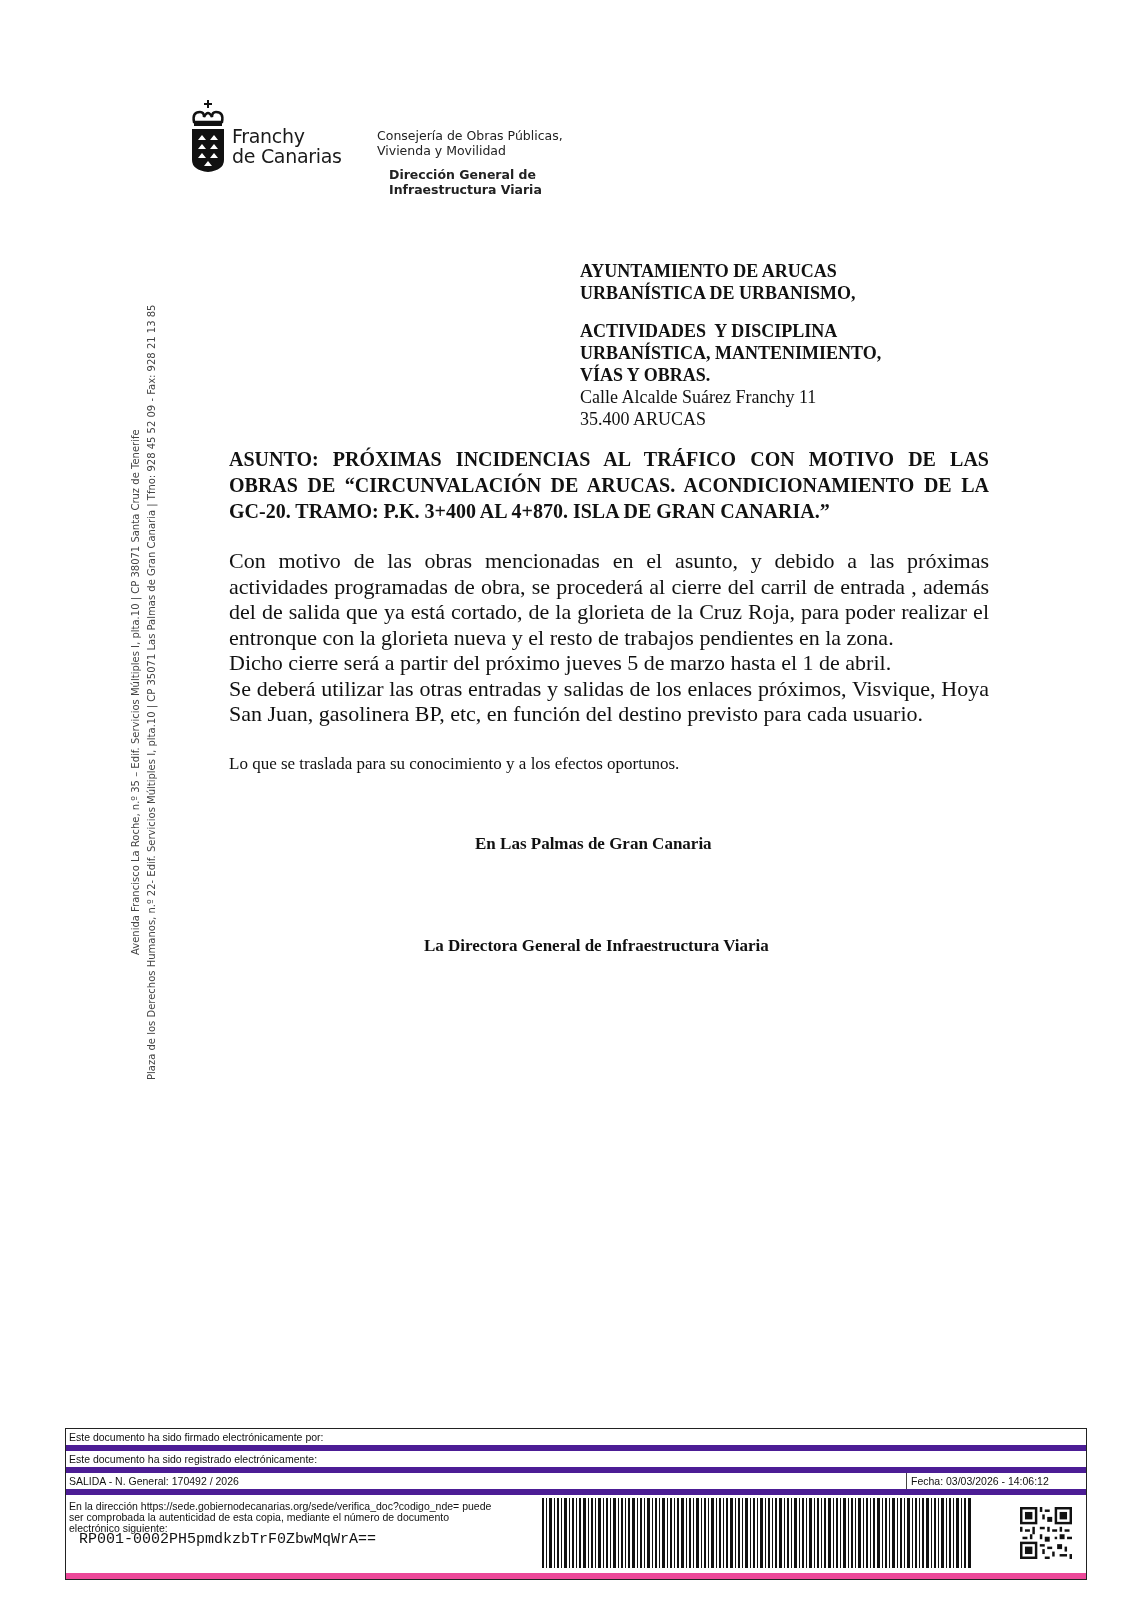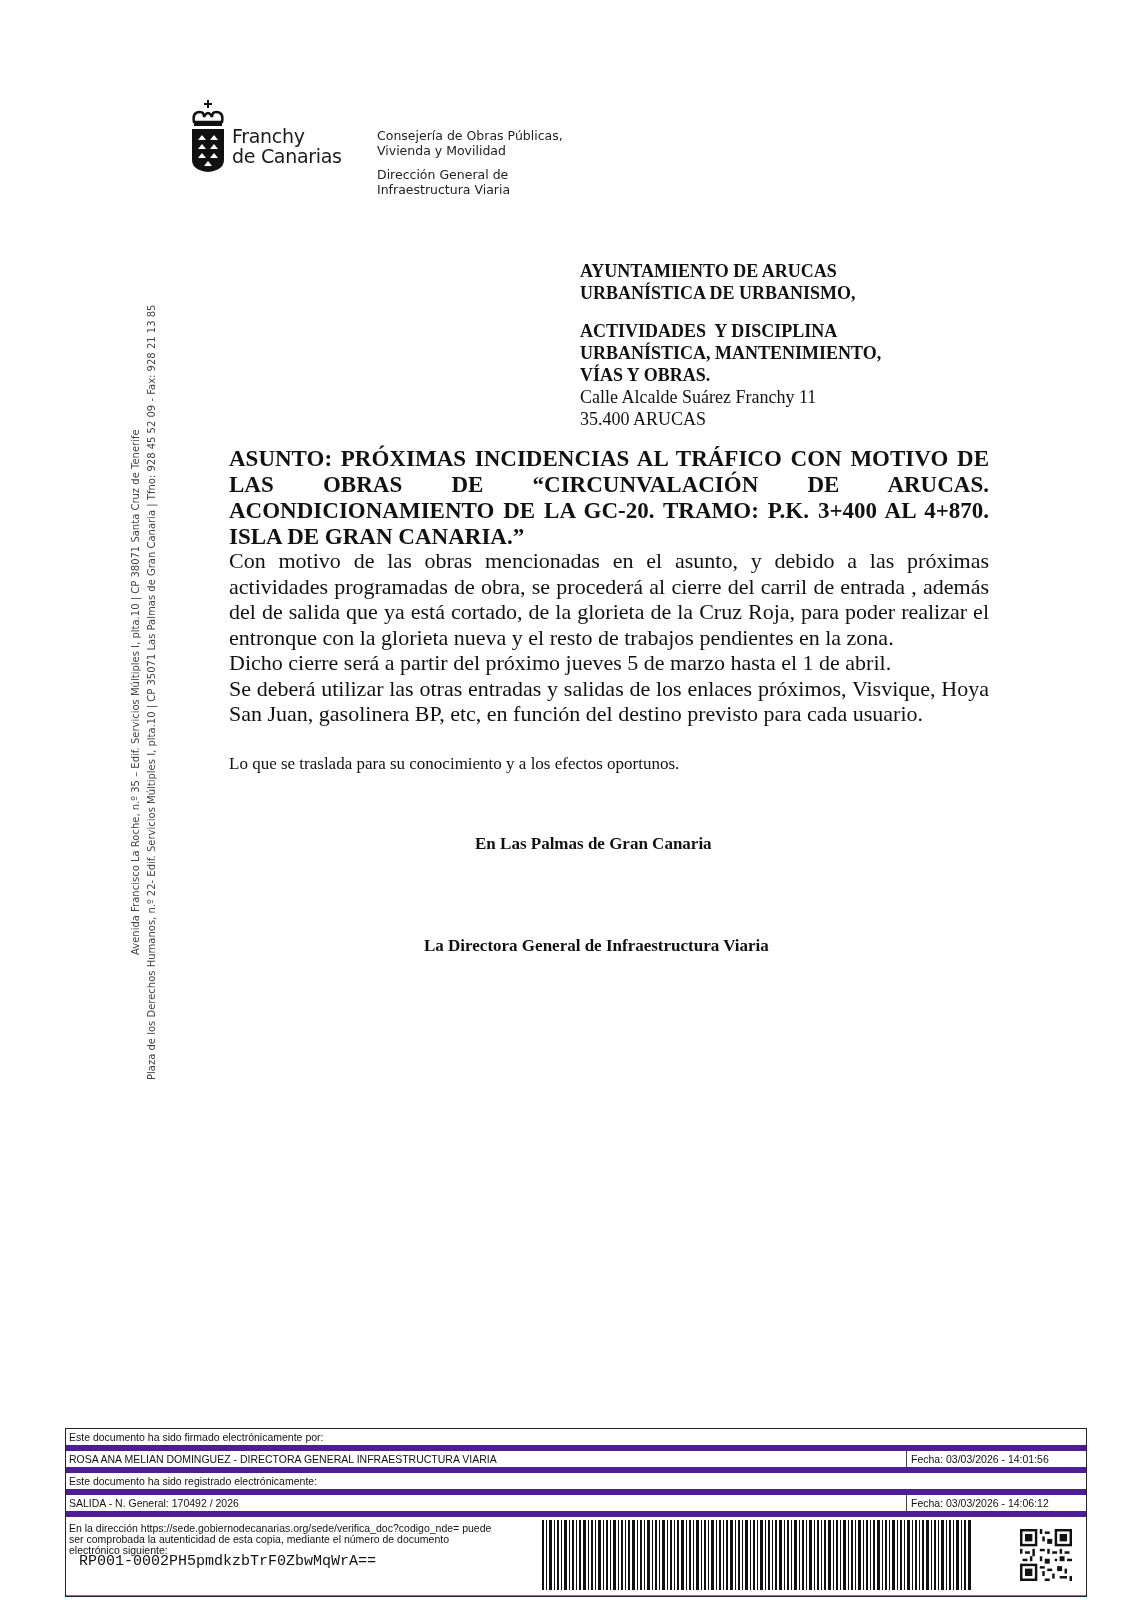--- a/index.html
+++ b/index.html
@@ -4,43 +4,43 @@
 <style>
   html, body { margin: 0; padding: 0; background: #ffffff; }
   body { width: 1148px; height: 1600px; position: relative; overflow: hidden; color: #111; }
   .serif { font-family: "Liberation Serif", "DejaVu Serif", serif; }
 
   
   .logo { position: absolute; left: 190px; top: 100px; width: 180px; height: 75px; }
   .crest { position: absolute; left: 0; top: 0; width: 36px; height: 72px; }
   .logo-text { position: absolute; left: 42px; top: 26px; font-family: "DejaVu Sans", sans-serif; font-size: 19px; line-height: 20px; color: #1a1a1a; letter-spacing: -0.3px; }
   .dept { position: absolute; left: 377px; top: 128px; font-family: "DejaVu Sans", sans-serif; font-size: 12.5px; line-height: 15px; color: #222; }
-  .dept .sub { margin-top: 9px; font-weight: normal; }
+  .dept .sub { margin-top: 9px; font-weight: bold; margin-left: 12px; }
 
   
   .sidebar-text { position: absolute; left: 128px; top: 1080px; transform-origin: 0 0; transform: rotate(-90deg); font-family: "DejaVu Sans", sans-serif; font-size: 10px; line-height: 16px; color: #444; white-space: nowrap; }
 
   
   .recipient { position: absolute; left: 580px; top: 260px; font-size: 18px; line-height: 22px; }
   .recipient .bold { font-weight: bold; }
 
   
-  .subject { position: absolute; left: 229px; top: 446px; width: 760px; font-size: 23px; line-height: 26px; font-weight: bold; text-align: justify; }
+  .subject { position: absolute; left: 229px; top: 446px; width: 760px; font-size: 20px; line-height: 26px; font-weight: bold; text-align: justify; }
   .body-text { position: absolute; left: 229px; top: 548px; width: 760px; font-size: 22px; line-height: 25.5px; text-align: justify; }
   .body-text p { margin: 0; }
   .closing { position: absolute; left: 229px; top: 754px; font-size: 17px; }
   .place { position: absolute; left: 475px; top: 834px; font-size: 17px; font-weight: bold; }
   .signer { position: absolute; left: 424px; top: 936px; font-size: 17px; font-weight: bold; }
 
   
   .footer { position: absolute; left: 65px; top: 1428px; width: 1020px; border: 1.5px solid #222; font-family: "Liberation Sans", sans-serif; font-size: 10.5px; color: #111; }
   .frow { display: flex; border-bottom: 6px solid #4c1d95; height: 16px; line-height: 16px; }
   .frow .c1 { flex: 1; padding-left: 3px; }
   .frow .c2 { width: 175px; border-left: 1px solid #444; padding-left: 4px; }
-  .fverify { display: flex; height: 78px; border-bottom: 1px solid #ec4899; }
+  .fverify { display: flex; height: 78px; border-bottom: 6px solid #ec4899; }
   .fverify .vtext { width: 460px; padding: 6px 3px 0 3px; line-height: 11px; }
   .fverify .code { font-family: "Liberation Mono", monospace; font-size: 15px; padding-left: 10px; }
   .barcode { width: 430px; margin-left: 10px; height: 70px; margin-top: 3px; display: flex; align-items: stretch; }
   .qr { width: 52px; height: 52px; margin-left: 48px; margin-top: 12px; }
   .flast { height: 16px; line-height: 16px; padding-left: 3px; }
 </style>
 </head>
 <body>
 
 <div class="logo">
@@ -90,24 +90,20 @@
   <p>Se deberá utilizar las otras entradas y salidas de los enlaces próximos, Visvique, Hoya San Juan, gasolinera BP, etc, en función del destino previsto para cada usuario.</p>
 </div>
 
 <div class="closing serif">Lo que se traslada para su conocimiento y a los efectos oportunos.</div>
 <div class="place serif">En Las Palmas de Gran Canaria</div>
 <div class="signer serif">La Directora General de Infraestructura Viaria</div>
 
 <div class="footer">
   <div class="frow">
     <div class="c1">Este documento ha sido firmado electrónicamente por:</div>
-  </div>
-  <div class="frow">
-    <div class="c1">ROSA ANA MELIAN DOMINGUEZ - DIRECTORA GENERAL INFRAESTRUCTURA VIARIA</div>
-    <div class="c2">Fecha: 03/03/2026 - 14:01:56</div>
   </div>
   <div class="frow">
     <div class="c1">Este documento ha sido registrado electrónicamente:</div>
   </div>
   <div class="frow">
     <div class="c1">SALIDA - N. General: 170492 / 2026</div>
     <div class="c2">Fecha: 03/03/2026 - 14:06:12</div>
   </div>
   <div class="fverify">
     <div class="vtext">

